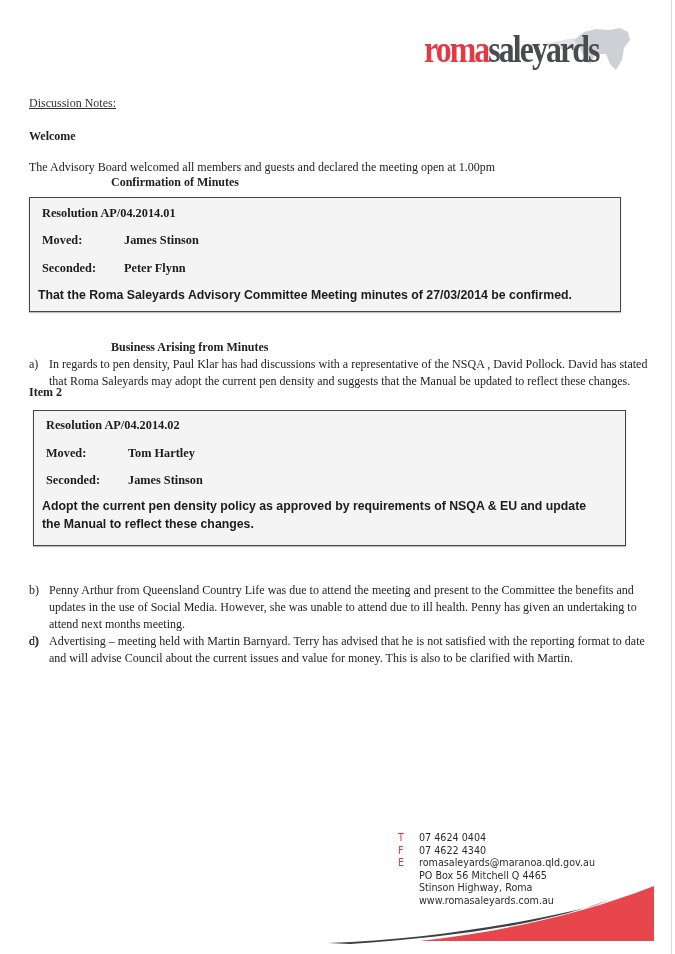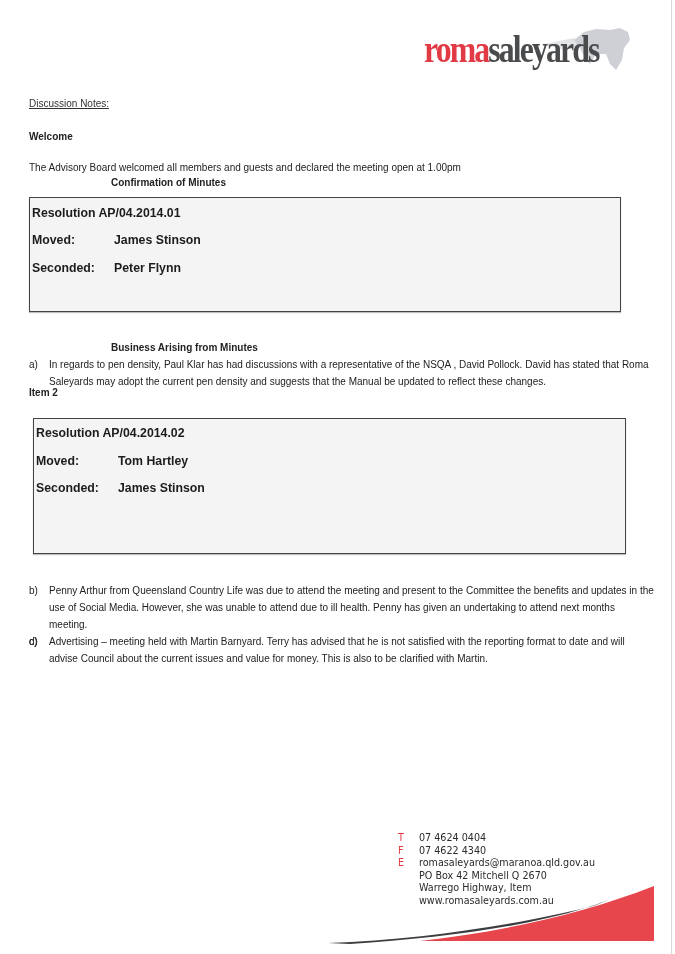--- a/index.html
+++ b/index.html
@@ -46,22 +46,22 @@
       letter-spacing: -2.2px;
       line-height: 40px;
       transform: scaleX(0.86);
       transform-origin: left top;
       white-space: nowrap;
     }
     .logo-roma { color: #e23a45; }
     .logo-saleyards { color: #4a4b4d; }
 
     .body-text {
-      font-family: Liberation Sans, sans-serif;
-      font-size: 10px;
+      font-family: Liberation Serif, serif;
+      font-size: 12px;
       line-height: 17px;
       color: #222;
     }
     .abs { position: absolute; }
 
     .discussion-notes {
       left: 29px;
       top: 95px;
       text-decoration: underline;
       color: #333;
@@ -91,22 +91,23 @@
       background: #f4f4f4;
       border: 1.5px solid #444;
       box-shadow: 0 1px 1px rgba(0,0,0,0.25);
       font-family: "Liberation Sans", sans-serif;
       font-weight: bold;
       font-size: 12.3px;
       color: #1c1c1c;
     }
     .res-box .row {
       position: absolute;
-      left: 2px;
-      white-space: nowrap;
+      left: 12px;
+      white-space: nowrap;
+      font-family: Liberation Serif, serif;
     }
     .res-box .lbl {
       display: inline-block;
       width: 82px;
     }
     .res-box .res-statement {
       position: absolute;
       left: 8px;
       right: 10px;
       line-height: 18px;
@@ -178,40 +179,42 @@
 <div class="abs body-text item-title" style="left:111px; top:174px;">Confirmation of Minutes</div>
 
 <div class="res-box" style="left:29px; top:197px; width:590px; height:113px;">
   <div class="row" style="top:8px;">Resolution AP/04.2014.01</div>
   <div class="row" style="top:35px;">
     <span class="lbl">Moved:</span><span>James Stinson</span>
   </div>
   <div class="row" style="top:63px;">
     <span class="lbl">Seconded:</span><span>Peter Flynn</span>
   </div>
+  <div class="res-statement" style="top:88px; white-space:nowrap;">That the Roma Saleyards Advisory Committee Meeting minutes of 27/03/2014 be confirmed.</div>
 </div>
 
 <div class="abs body-text item-label" style="left:29px; top:339px;margin-top:45px;">Item 2</div>
 <div class="abs body-text item-title" style="left:111px; top:339px;text-align:right;">Business Arising from Minutes</div>
 
 <div class="list body-text" style="top:356px; width:625px;">
   <div class="list-item">
     <span class="list-marker">a)</span>
     <span>In regards to pen density, Paul Klar has had discussions with a representative of the NSQA , David Pollock. David has stated that Roma Saleyards may adopt the current pen density and suggests that the Manual be updated to reflect these changes.</span>
   </div>
 </div>
 
-<div class="res-box" style="left:33px; top:410px; width:591px; height:134px;margin-top:8px;">
+<div class="res-box" style="left:33px; top:410px; width:591px; height:134px;">
   <div class="row" style="top:7px;">Resolution AP/04.2014.02</div>
   <div class="row" style="top:35px;">
     <span class="lbl">Moved:</span><span>Tom Hartley</span>
   </div>
   <div class="row" style="top:62px;">
     <span class="lbl">Seconded:</span><span>James Stinson</span>
   </div>
+  <div class="res-statement" style="top:86px; right:28px;">Adopt the current pen density policy as approved by requirements of NSQA &amp; EU and update the Manual to reflect these changes.</div>
 </div>
 
 <div class="list body-text" style="top:582px; width:625px;">
   <div class="list-item">
     <span class="list-marker">b)</span>
     <span>Penny Arthur from Queensland Country Life was due to attend the meeting and present to the Committee the benefits and updates in the use of Social Media. However, she was unable to attend due to ill health. Penny has given an undertaking to attend next months meeting.</span>
   </div>
   <div class="list-item">
     <span class="list-marker">c)</span>
   </div>
@@ -227,22 +230,22 @@
     <span>07 4624 0404</span>
   </div>
   <div class="footer-line">
     <span class="footer-letter">F</span>
     <span>07 4622 4340</span>
   </div>
   <div class="footer-line">
     <span class="footer-letter">E</span>
     <span>romasaleyards@maranoa.qld.gov.au</span>
   </div>
-  <div class="footer-line">PO Box 42 Mitchell Q 2670</div>
-  <div class="footer-line">Warrego Highway, Item</div>
+  <div class="footer-line">PO Box 56 Mitchell Q 4465</div>
+  <div class="footer-line">Stinson Highway, Roma</div>
   <div class="footer-line">www.romasaleyards.com.au</div>
 </div>
 
 <svg class="footer-swoosh" width="340" height="70" viewBox="0 0 340 70">
   <path d="M100 61 C 180 52, 260 35, 334 6 L334 61 Z" fill="#e8464d"></path>
   <path d="M8 63 C 100 60, 200 44, 265 28 C 205 47, 120 58, 30 64 Z" fill="#3e3f42"></path>
   <path d="M265 28 C 275 25, 282 22, 288 20 C 280 24, 272 27, 265 28 Z" fill="#9a9a9a"></path>
 </svg>
 
 </body></html>

